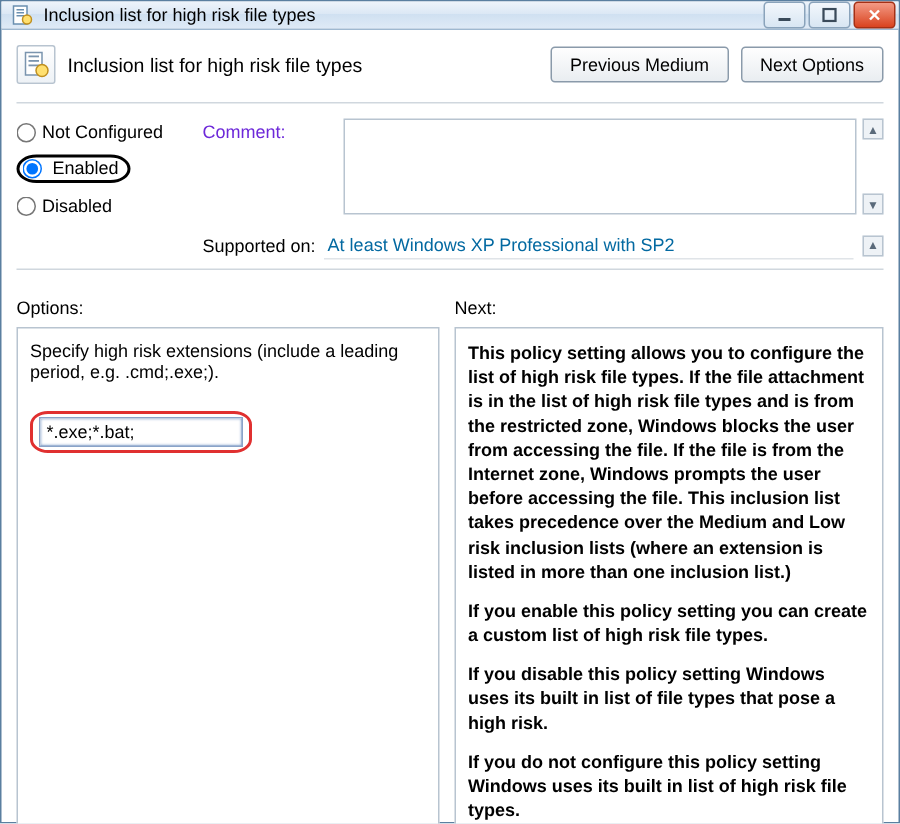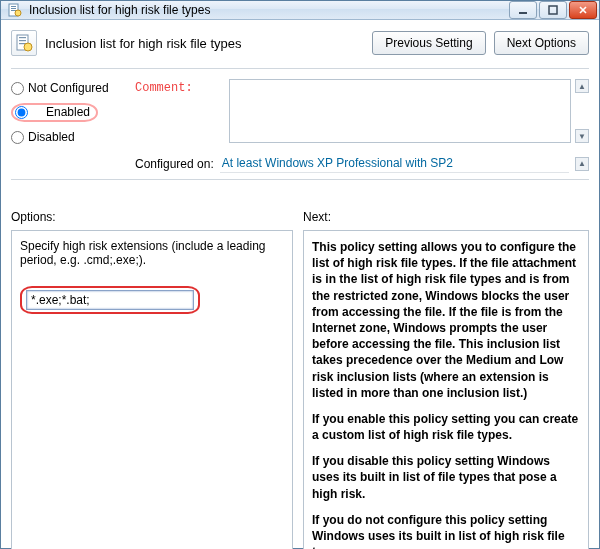--- a/index.html
+++ b/index.html
@@ -85,26 +85,26 @@
     display: grid;
     grid-template-columns: 120px 90px 1fr 14px;
     grid-template-rows: auto auto auto auto;
     column-gap: 4px;
     row-gap: 4px;
     align-items: start;
   }
   .radio-row { display: flex; align-items: center; gap: 4px; padding: 2px 0; }
   .radio-row input { margin: 0; }
   .circled-red {
-    border: 2px solid #fca5a5;
+    border: 2px solid #000000;
     border-radius: 14px / 10px;
     padding: 0 6px 1px 2px;
-    display: inline-flex; align-items:center; gap:18px;
-  }
-  .label-col { color: #ef4444; padding-top: 2px; font-family: Liberation Mono, monospace; }
+    display: inline-flex; align-items:center; gap:7px;
+  }
+  .label-col { color: #6d28d9; padding-top: 2px; }
   .comment-box {
     grid-column: 3 / 4;
     grid-row: 1 / 4;
     height: 64px;
     border: 1px solid #b8c4d0;
     background: #fff;
     resize: none;
     font: inherit;
     padding: 2px 4px;
   }
@@ -133,21 +133,21 @@
     padding: 2px 2px;
     color:#0369a1;
   }
   .supported-row .mini-scroll {
     width:14px; display:flex; flex-direction:column; gap:14px;
   }
 
   .midbar {
     display: flex;
     gap: 12px;
-    margin-top: 20px;
+    margin-top: 8px;
   }
   .midbar .col-label { width: 280px; }
   .midbar .col-label2 { flex:1; }
 
   .panels {
     display: flex;
     gap: 10px;
     flex: 1;
     min-height: 0;
     margin-top: 2px;
@@ -159,21 +159,21 @@
     overflow: auto;
   }
   .panel.options { width: 282px; display:flex; flex-direction:column; gap:19px; }
   .panel.help { flex:1; font-size: 12px; line-height: 1.35; font-weight: bold; }
   .panel.help p { margin: 0 0 10px 0; }
 
   .ext-input-wrap {
     border: 2px solid #e03030;
     border-radius: 12px / 9px;
     padding: 2px 4px;
-    width: 180px;
+    width: 148px;
   }
   .ext-input {
     width: 100%;
     border: 1px solid #8aa3c8;
     background: #fff;
     padding: 2px 4px;
     font: inherit;
     box-shadow: inset 0 0 2px #6a8fc0;
   }
 
@@ -244,21 +244,21 @@
         <svg width="18" height="18" viewBox="0 0 18 18">
             <rect x="2" y="1" width="11" height="15" fill="#fff" stroke="#7a94ae"></rect>
             <rect x="4" y="3" width="7" height="1.2" fill="#7a94ae"></rect>
             <rect x="4" y="6" width="7" height="1.2" fill="#7a94ae"></rect>
             <rect x="4" y="9" width="7" height="1.2" fill="#7a94ae"></rect>
             <circle cx="13" cy="13" r="4" fill="#ffe070" stroke="#c09020"></circle>
           </svg>
       </span>
       <span class="hdr-title">Inclusion list for high risk file types</span>
       <span class="nav-btn">
-          <span>Previous Setting</span>
+          <span>Previous Medium</span>
         </span>
       <span class="nav-btn">
           <span>Next Options</span>
         </span>
     </div>
 
     <div class="hr"></div>
 
     <div class="config-grid">
       <div style="grid-column:1;grid-row:1" class="radio-row">
@@ -277,21 +277,21 @@
       </div>
 
       <div style="grid-column:2;grid-row:1" class="label-col">Comment:</div>
       <textarea class="comment-box" style=""></textarea>
       <div class="scroll-stub" style="grid-row:1/4">
         <div class="scroll-arrow">▲</div>
         <div class="scroll-arrow">▼</div>
       </div>
 
       <div class="supported-row">
-        <span>Configured on:</span>
+        <span>Supported on:</span>
         <span class="val">At least Windows XP Professional with SP2</span>
         <div class="mini-scroll">
           <div class="scroll-arrow">▲</div>
         </div>
       </div>
     </div>
 
     <div class="hr"></div>
 
     <div class="midbar">

